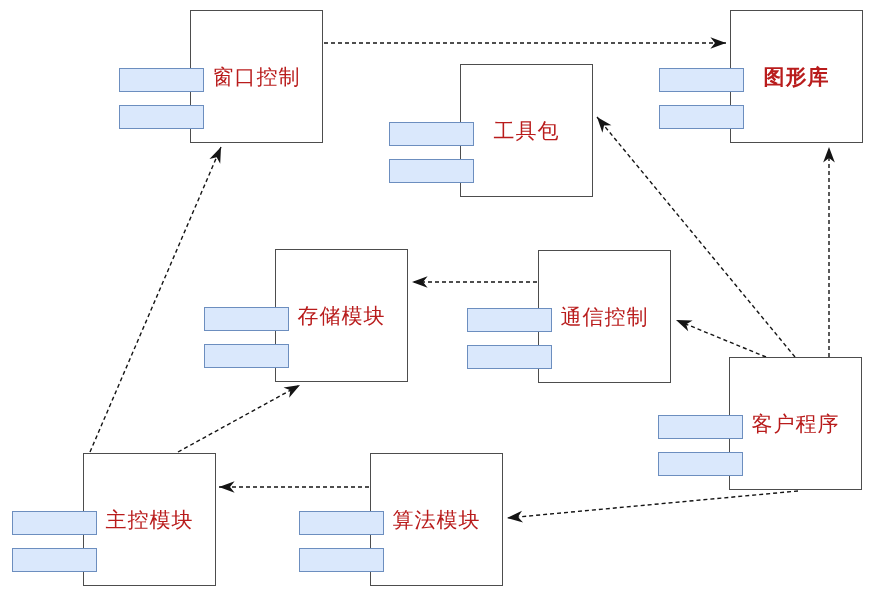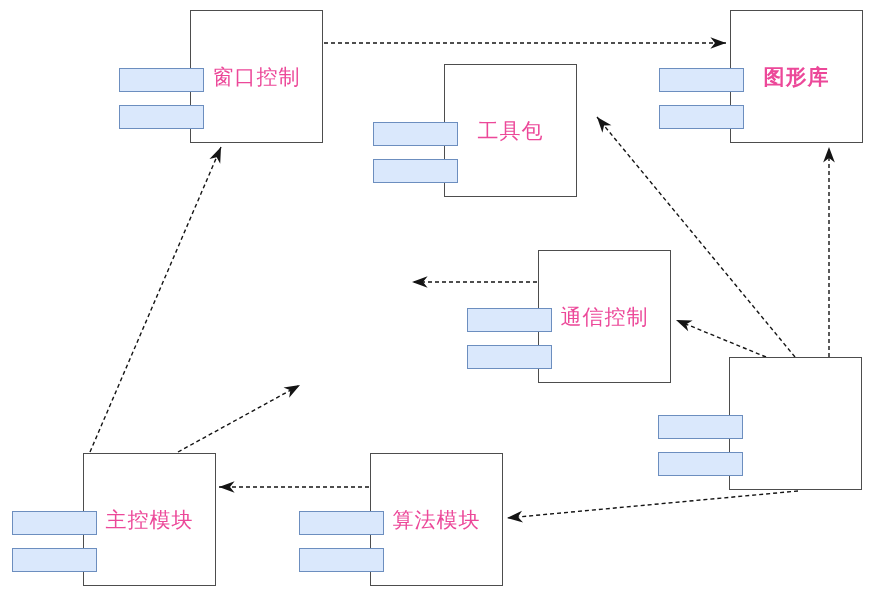--- a/index.html
+++ b/index.html
@@ -34,21 +34,21 @@
     height: 133px;
     background: #ffffff;
     border: 1px solid #4d4d4d;
     box-sizing: border-box;
     display: flex;
     align-items: center;
     justify-content: center;
   }
   .component .label {
     font-size: 21px;
-    color: #ec4899;
+    color: #b91c1c;
     letter-spacing: 1px;
     white-space: nowrap;
     user-select: none;
   }
   .tab {
     position: absolute;
     left: -72px;
     width: 85px;
     height: 24px;
     background: #dae8fc;
@@ -79,42 +79,48 @@
     <line x1="369" y1="487" x2="219" y2="487" marker-end="url(#arrow)"></line>
     <line x1="798" y1="491" x2="507" y2="518" marker-end="url(#arrow)"></line>
   </svg>
 
   <div class="component" style="left:190px; top:10px;">
     <span class="tab t1"></span>
     <span class="tab t2"></span>
     <span class="label">窗口控制</span>
   </div>
 
-  <div class="component" style="left:444px; top:64px;">
+  <div class="component" style="left:460px; top:64px;">
     <span class="tab t1"></span>
     <span class="tab t2"></span>
     <span class="label">工具包</span>
   </div>
 
   <div class="component" style="left:730px; top:10px;font-weight:bold;">
     <span class="tab t1"></span>
     <span class="tab t2"></span>
     <span class="label">图形库</span>
   </div>
 
+  <div class="component" style="left:275px; top:249px;">
+    <span class="tab t1"></span>
+    <span class="tab t2"></span>
+    <span class="label">存储模块</span>
+  </div>
 
   <div class="component" style="left:538px; top:250px;font-family:Liberation Serif, serif;">
     <span class="tab t1"></span>
     <span class="tab t2"></span>
     <span class="label">通信控制</span>
   </div>
 
   <div class="component" style="left:729px; top:357px;">
     <span class="tab t1"></span>
     <span class="tab t2"></span>
+    <span class="label">客户程序</span>
   </div>
 
   <div class="component" style="left:370px; top:453px;">
     <span class="tab t1"></span>
     <span class="tab t2"></span>
     <span class="label">算法模块</span>
   </div>
 
   <div class="component" style="left:83px; top:453px;">
     <span class="tab t1"></span>

